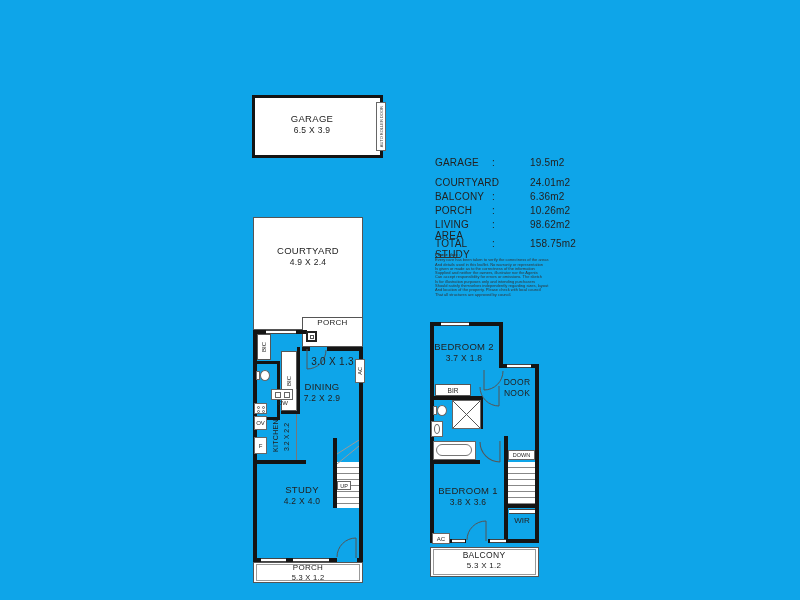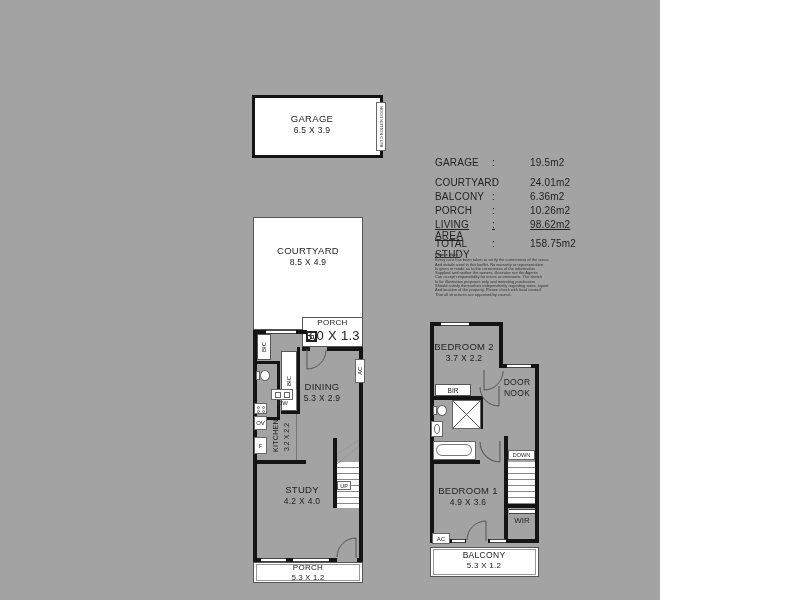--- a/index.html
+++ b/index.html
@@ -1,16 +1,16 @@
 <!DOCTYPE html>
 <html><head>
 <meta charset="utf-8">
 <style>
   html,body{margin:0;padding:0;background:#fff;}
-  #canvas{position:relative;width:660px;height:600px;background:#a3a3a3;overflow:hidden;
+  #canvas{position:relative;width:800px;height:600px;background:#0ea5e9;overflow:hidden;
           font-family:"Liberation Sans",sans-serif;color:#1c1c1c;}
   .abs{position:absolute;box-sizing:border-box;}
   .wall{position:absolute;background:#141414;z-index:3;}
   .win{position:absolute;background:#fff;border-top:1px solid #444;border-bottom:1px solid #444;box-sizing:border-box;z-index:4;}
   .thinbox{position:absolute;border:1px solid #555;background:#fff;box-sizing:border-box;z-index:2;}
   .fixture{position:absolute;border:1px solid #666;background:#fff;box-sizing:border-box;z-index:4;}
   .roomlab{position:absolute;text-align:center;z-index:6;line-height:1.25;letter-spacing:.3px;color:#222;}
   .roomlab .nm{display:block;font-size:9.5px;}
   .roomlab .dm{display:block;font-size:8.5px;}
   .smalllab{position:absolute;z-index:6;color:#222;text-align:center;}
@@ -48,21 +48,21 @@
     <div class="tablerow" style="top:34px;">
       <span>BALCONY</span>
       <span>:</span>
       <span>6.36m2</span>
     </div>
     <div class="tablerow" style="top:48px;">
       <span>PORCH</span>
       <span>:</span>
       <span>10.26m2</span>
     </div>
-    <div class="tablerow" style="top:62px;text-decoration:underline;">
+    <div class="tablerow" style="top:62px;">
       <span>LIVING AREA</span>
       <span>:</span>
       <span>98.62m2</span>
     </div>
     <div class="tablerow" style="top:81px;">
       <span>TOTAL STUDY</span>
       <span>:</span>
       <span>158.75m2</span>
     </div>
   </div>
@@ -76,27 +76,27 @@
     <div class="disc">Can accept responsibility for errors or omissions. The sketch</div>
     <div class="disc">Is for illustration purposes only and intending purchasers</div>
     <div class="disc">Should satisfy themselves independently regarding sizes, layout</div>
     <div class="disc">And location of the property. Please check with local council</div>
     <div class="disc">That all structures are approved by council.</div>
   </div>
 
   <div class="thinbox" style="left:253px;top:217px;width:110px;height:113px;"></div>
   <div class="roomlab" style="left:258px;top:245px;width:100px;">
     <span class="nm">COURTYARD</span>
-    <span class="dm">8.5 X 4.9</span>
+    <span class="dm">4.9 X 2.4</span>
   </div>
 
   <div class="thinbox" style="left:302px;top:317px;width:61px;height:30px;z-index:2;"></div>
   <div class="roomlab" style="left:303px;top:318px;width:59px;">
     <span class="nm" style="font-size:8px;">PORCH</span>
-    <span class="dm" style="font-size:13px;">3.0 X 1.3</span>
+    <span class="dm" style="font-size:10px;margin-top:28px;">3.0 X 1.3</span>
   </div>
 
   <div class="fixture" style="left:306px;top:331px;width:11px;height:11px;border:2px solid #222;z-index:5;">
     <div class="abs" style="left:2px;top:2px;width:4px;height:4px;border:1px solid #555;"></div>
   </div>
 
   <div class="wall" style="left:253px;top:330px;width:4px;height:232px;"></div>
   <div class="wall" style="left:253px;top:330px;width:54px;height:4px;"></div>
   <div class="win" style="left:266px;top:330px;width:30px;height:4px;"></div>
   <div class="wall" style="left:302px;top:347px;width:8px;height:4px;"></div>
@@ -142,21 +142,21 @@
   </div>
   <div class="fixture" style="left:254px;top:437px;width:13px;height:17px;display:flex;align-items:center;justify-content:center;">
     <span style="font-size:6px;">F</span>
   </div>
   <div class="abs" style="left:296px;top:389px;width:1px;height:72px;background:#777;z-index:2;"></div>
   <div class="smalllab vtext" style="left:272px;top:408px;height:56px;font-size:7px;letter-spacing:.3px;">KITCHEN</div>
   <div class="smalllab vtext" style="left:283px;top:412px;height:50px;font-size:7px;">3.2 X 2.2</div>
 
   <div class="roomlab" style="left:292px;top:381px;width:60px;">
     <span class="nm">DINING</span>
-    <span class="dm">5.3 X 2.9</span>
+    <span class="dm">7.2 X 2.9</span>
   </div>
   <div class="roomlab" style="left:262px;top:484px;width:80px;">
     <span class="nm">STUDY</span>
     <span class="dm">4.2 X 4.0</span>
   </div>
 
   <div class="treads" style="left:337px;top:462px;width:22px;height:46px;"></div>
   <svg class="door" style="left:337px;top:440px;" width="22" height="24" viewBox="0 0 22 24">
     <path d="M0,24 L22,6 M0,14 L22,0" stroke="#999" stroke-width="1" fill="none"></path>
   </svg>
@@ -191,21 +191,21 @@
   <div class="win" style="left:490px;top:539px;width:16px;height:4px;"></div>
   <div class="wall" style="left:430px;top:396px;width:50px;height:4px;"></div>
   <div class="wall" style="left:479px;top:396px;width:4px;height:33px;"></div>
   <div class="wall" style="left:430px;top:460px;width:50px;height:4px;"></div>
   <div class="wall" style="left:504px;top:436px;width:4px;height:72px;"></div>
   <div class="wall" style="left:504px;top:504px;width:35px;height:4px;"></div>
   <div class="wall" style="left:504px;top:504px;width:4px;height:39px;"></div>
 
   <div class="roomlab" style="left:431px;top:341px;width:66px;text-align:center;">
     <span class="nm">BEDROOM 2</span>
-    <span class="dm">3.7 X 2.2</span>
+    <span class="dm">3.7 X 1.8</span>
   </div>
   <div class="thinbox" style="left:435px;top:384px;width:36px;height:12px;display:flex;align-items:center;justify-content:center;">
     <span style="font-size:6.5px;">BIR</span>
   </div>
 
   <div class="roomlab" style="left:497px;top:377px;width:40px;">
     <span class="nm" style="font-size:8.5px;">DOOR</span>
     <span class="nm" style="font-size:8.5px;">NOOK</span>
   </div>
 
@@ -223,21 +223,21 @@
     <div class="abs" style="left:2px;top:2px;width:36px;height:12px;border:1px solid #777;border-radius:7px;"></div>
   </div>
 
   <div class="treads" style="left:508px;top:462px;width:27px;height:42px;"></div>
   <div class="fixture" style="left:508px;top:450px;width:27px;height:10px;display:flex;align-items:center;justify-content:center;z-index:5;">
     <span style="font-size:5.5px;">DOWN</span>
   </div>
 
   <div class="roomlab" style="left:430px;top:485px;width:76px;">
     <span class="nm">BEDROOM 1</span>
-    <span class="dm">4.9 X 3.6</span>
+    <span class="dm">3.8 X 3.6</span>
   </div>
 
   <div class="win" style="left:509px;top:509px;width:26px;height:5px;"></div>
   <div class="smalllab" style="left:508px;top:516px;width:28px;font-size:8px;">WIR</div>
 
   <div class="fixture" style="left:432px;top:533px;width:18px;height:11px;display:flex;align-items:center;justify-content:center;z-index:5;">
     <span style="font-size:6px;">AC</span>
   </div>
 
   <svg class="door" style="left:479px;top:386px;transform:scaleX(-1);" width="21" height="21" viewBox="0 0 21 21">

